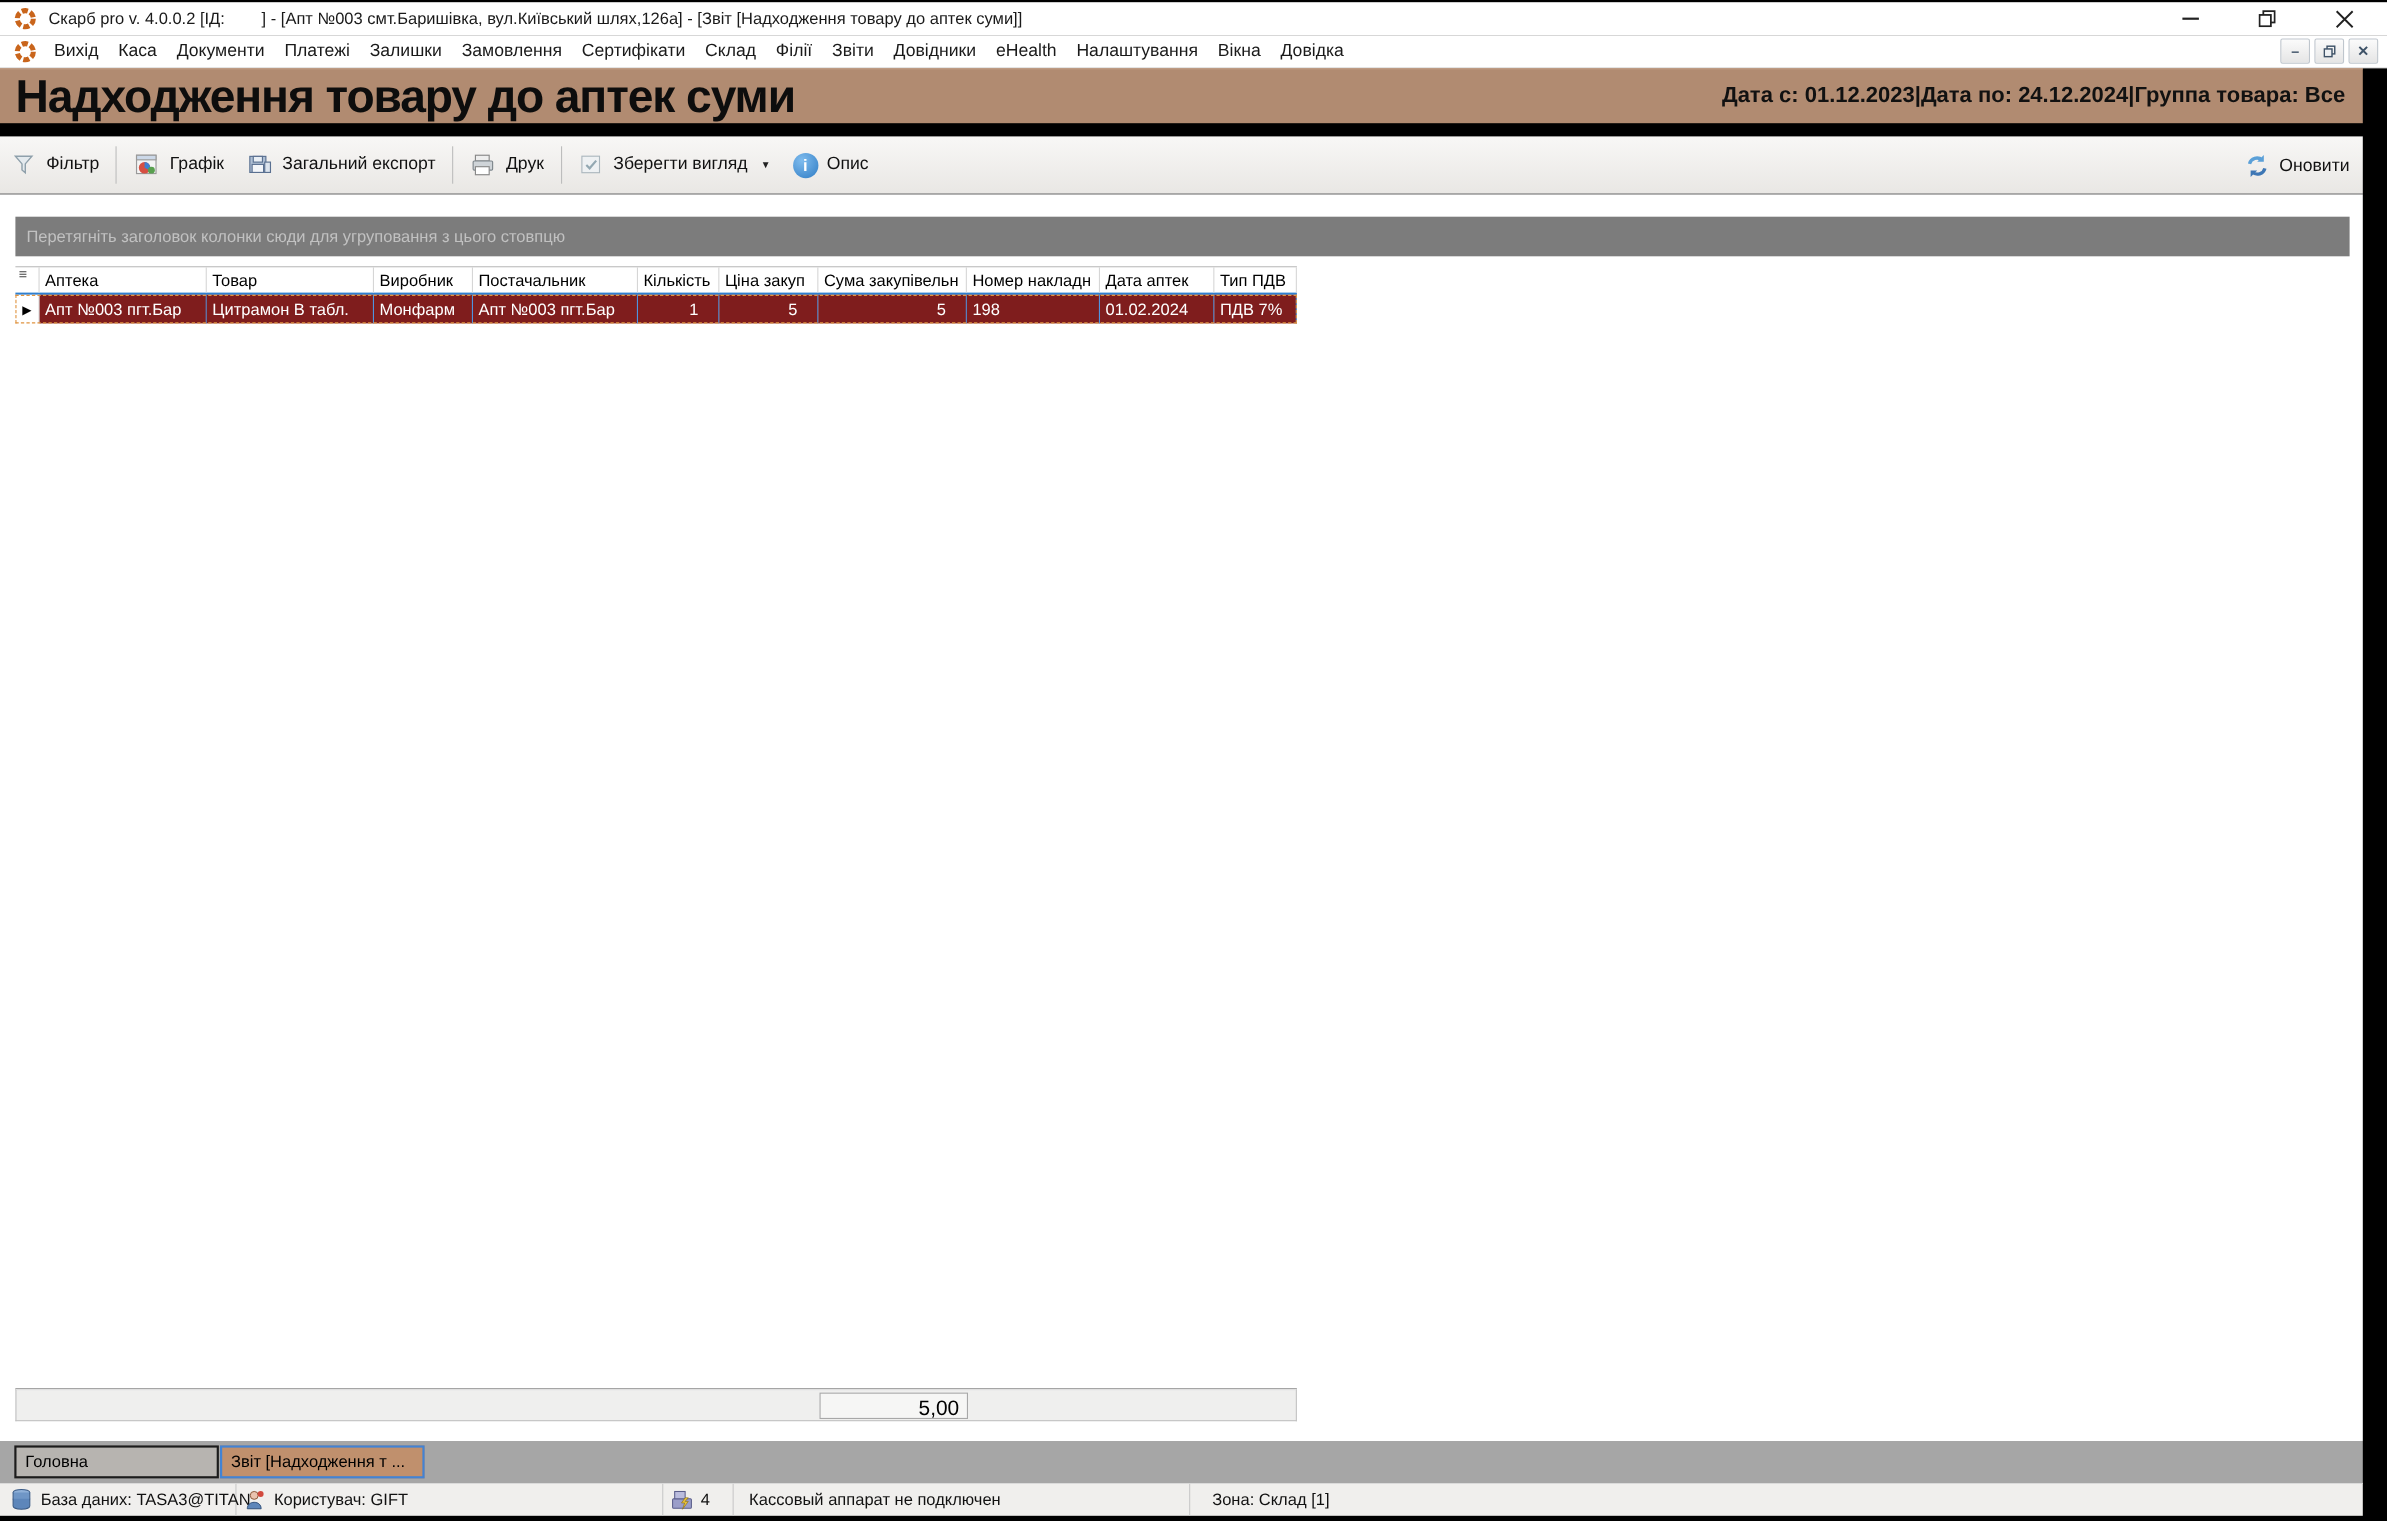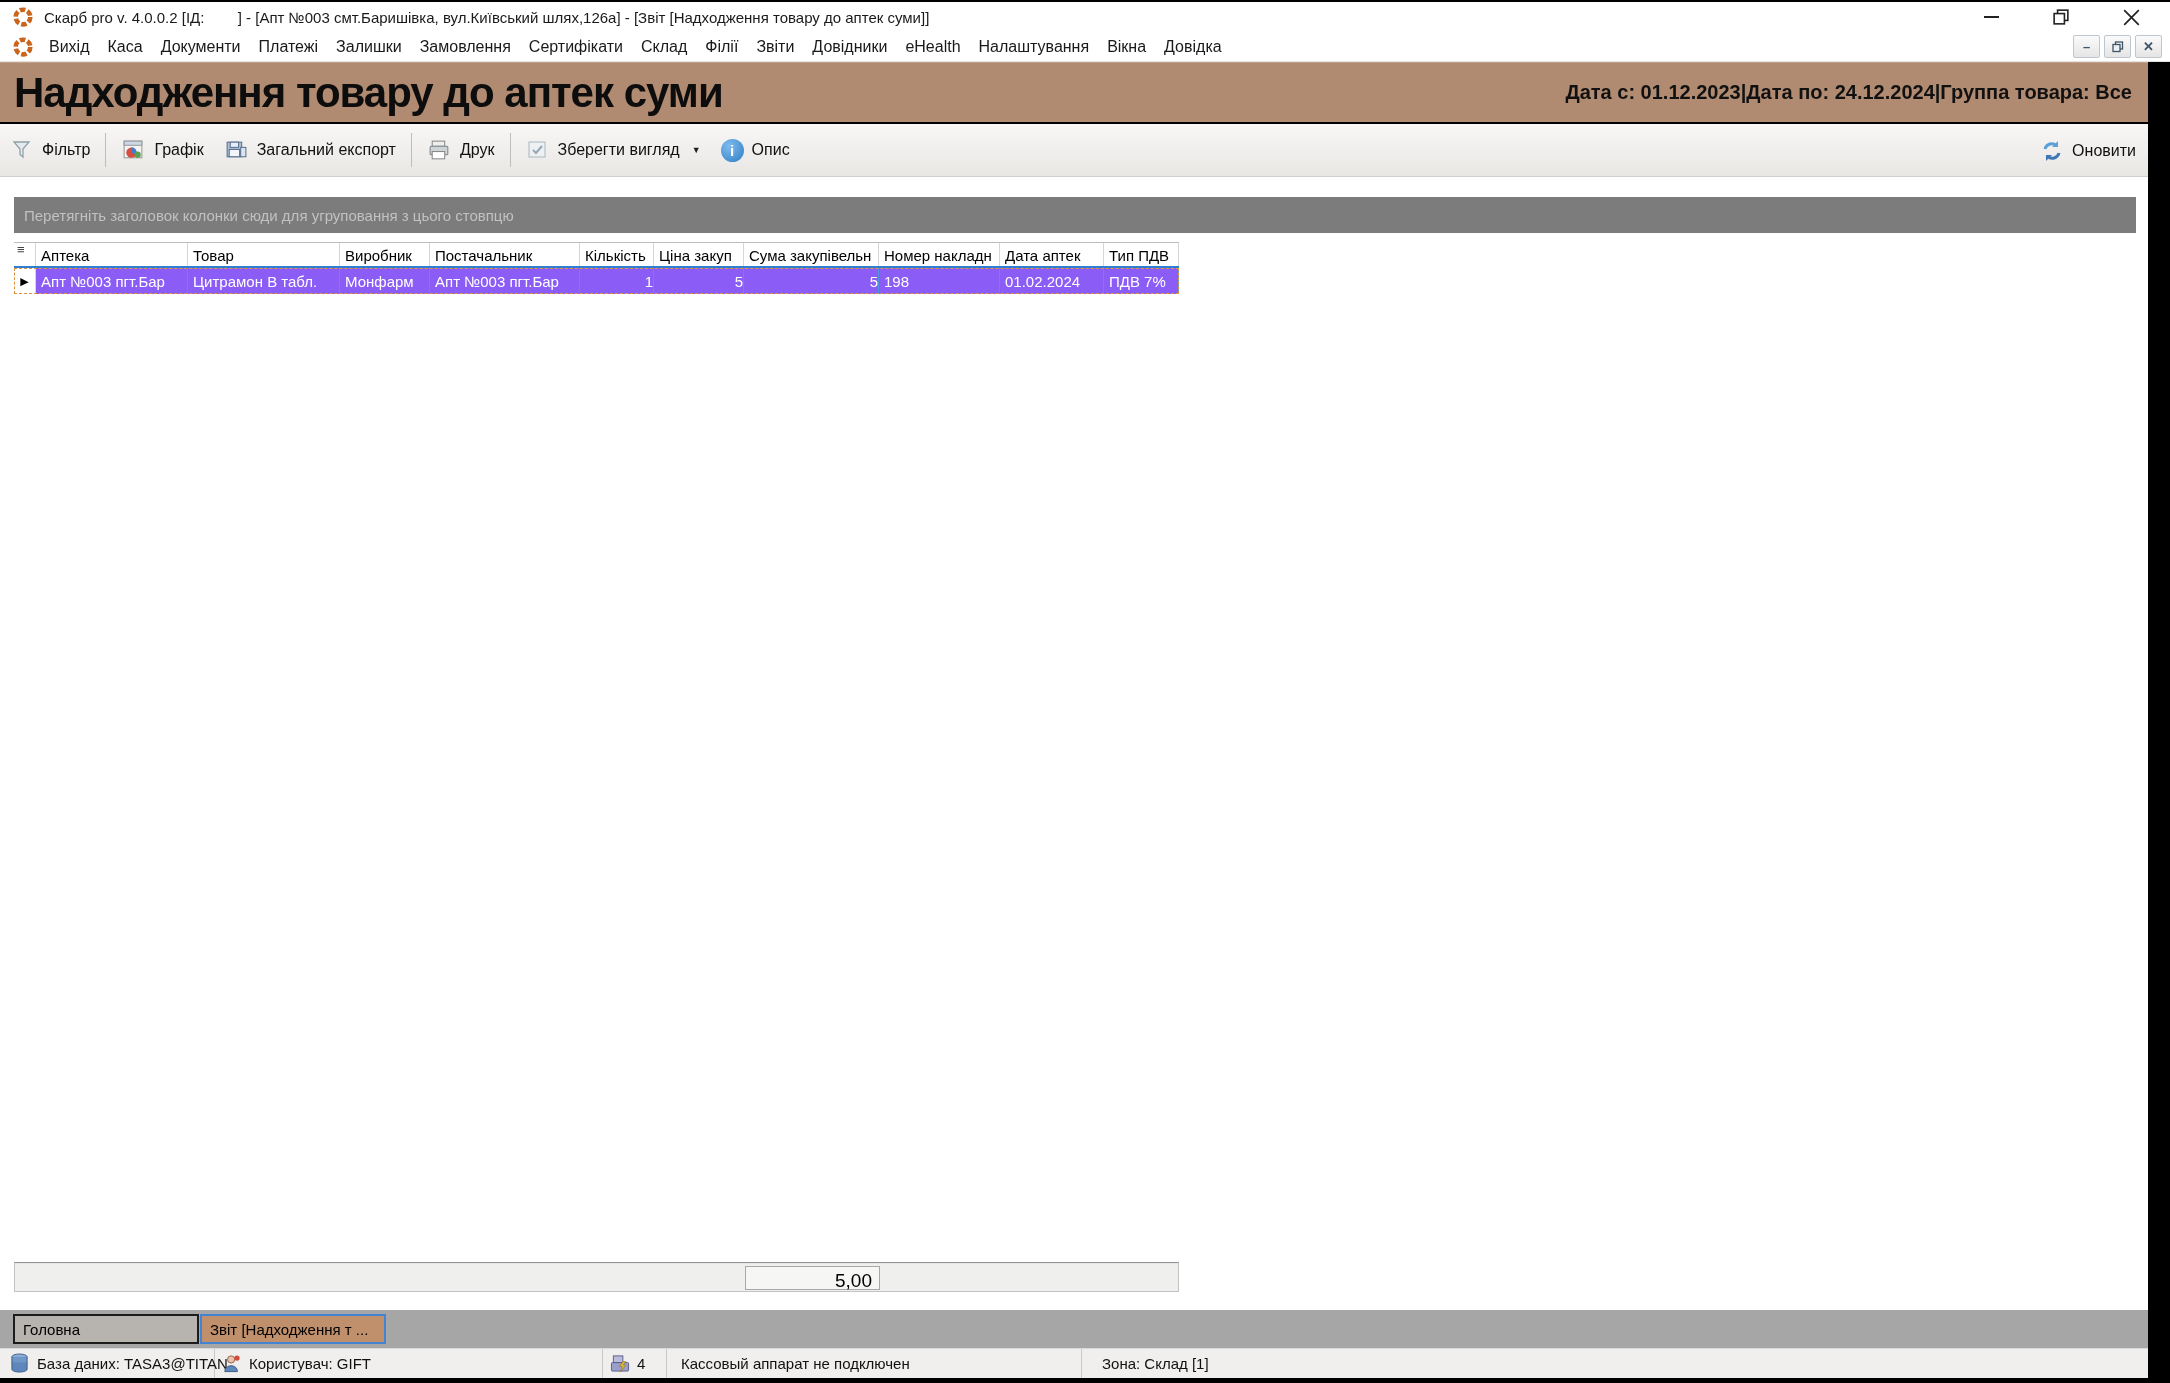--- a/index.html
+++ b/index.html
@@ -38,21 +38,21 @@
   .mdi-btn {
     width: 27px; height: 23px;
     background: linear-gradient(#fbfbfb, #e5e5e5);
     border: 1px solid #bfc6cd; border-radius: 2px;
     display: flex; align-items: center; justify-content: center;
     color: #3f5368; font-size: 13px; font-weight: bold; line-height: 1;
   }
 
   
   .report-header {
-    top: 62px; left: 0; width: 2148px; height: 60px;
+    top: 62px; left: 0; width: 2148px; height: 50px;
     background: #b18b71;
     display: flex; align-items: center; justify-content: space-between;
     padding: 0 16px 0 14px;
     border-top: 1px solid #c5a28b;
   }
   .report-title { font-size: 42px; font-weight: bold; color: #0d0d0d; letter-spacing: -1px; white-space: nowrap; }
   .report-filters { font-size: 20px; font-weight: bold; color: #111; white-space: nowrap; }
 
   
   .toolbar {
@@ -84,22 +84,22 @@
   .grid { position: absolute; top: 65px; left: 14px; width: 1165px; }
   .grid-header { display: flex; height: 26px; border-top: 1px solid #bcbcbc; border-bottom: 2px solid #2e7fd0; background: #fff; }
   .gh-cell {
     font-size: 15px; color: #000; padding: 4px 2px 0 5px;
     border-right: 1px solid #d6d6d6; overflow: hidden; white-space: nowrap;
   }
   .gh-corner { width: 22px; padding: 0 0 0 3px; font-size: 13px; color: #444; line-height: 10px; padding-top: 2px; }
   .grid-row { display: flex; height: 26px; outline: 1px dashed #e09440; outline-offset: -1px; }
   .gr-ind { width: 22px; background: #fff; display: flex; align-items: center; justify-content: center; font-size: 11px; color: #000; border-right: 1px solid #d6d6d6; }
   .gr-cell {
-    background: #8b5cf6; color: #fff; font-size: 15px;
-    padding: 5px 0 0 5px; border-right: 1px solid #4f93de;
+    background: #7f1d1d; color: #fff; font-size: 15px;
+    padding: 5px 18px 0 5px; border-right: 1px solid #4f93de;
     overflow: hidden; white-space: nowrap;
   }
   .gr-cell.num { text-align: right; }
   .w1 { width: 152px; } .w2 { width: 152px; } .w3 { width: 90px; } .w4 { width: 150px; }
   .w5 { width: 74px; }  .w6 { width: 90px; }  .w7 { width: 135px; } .w8 { width: 121px; }
   .w9 { width: 104px; } .w10 { width: 75px; }
 
   .summary-strip {
     position: absolute; top: 1085px; left: 14px; width: 1165px; height: 30px;
     background: #efefee; border: 1px solid #c2c2c2; border-top: 2px groove #e6e6e6;

